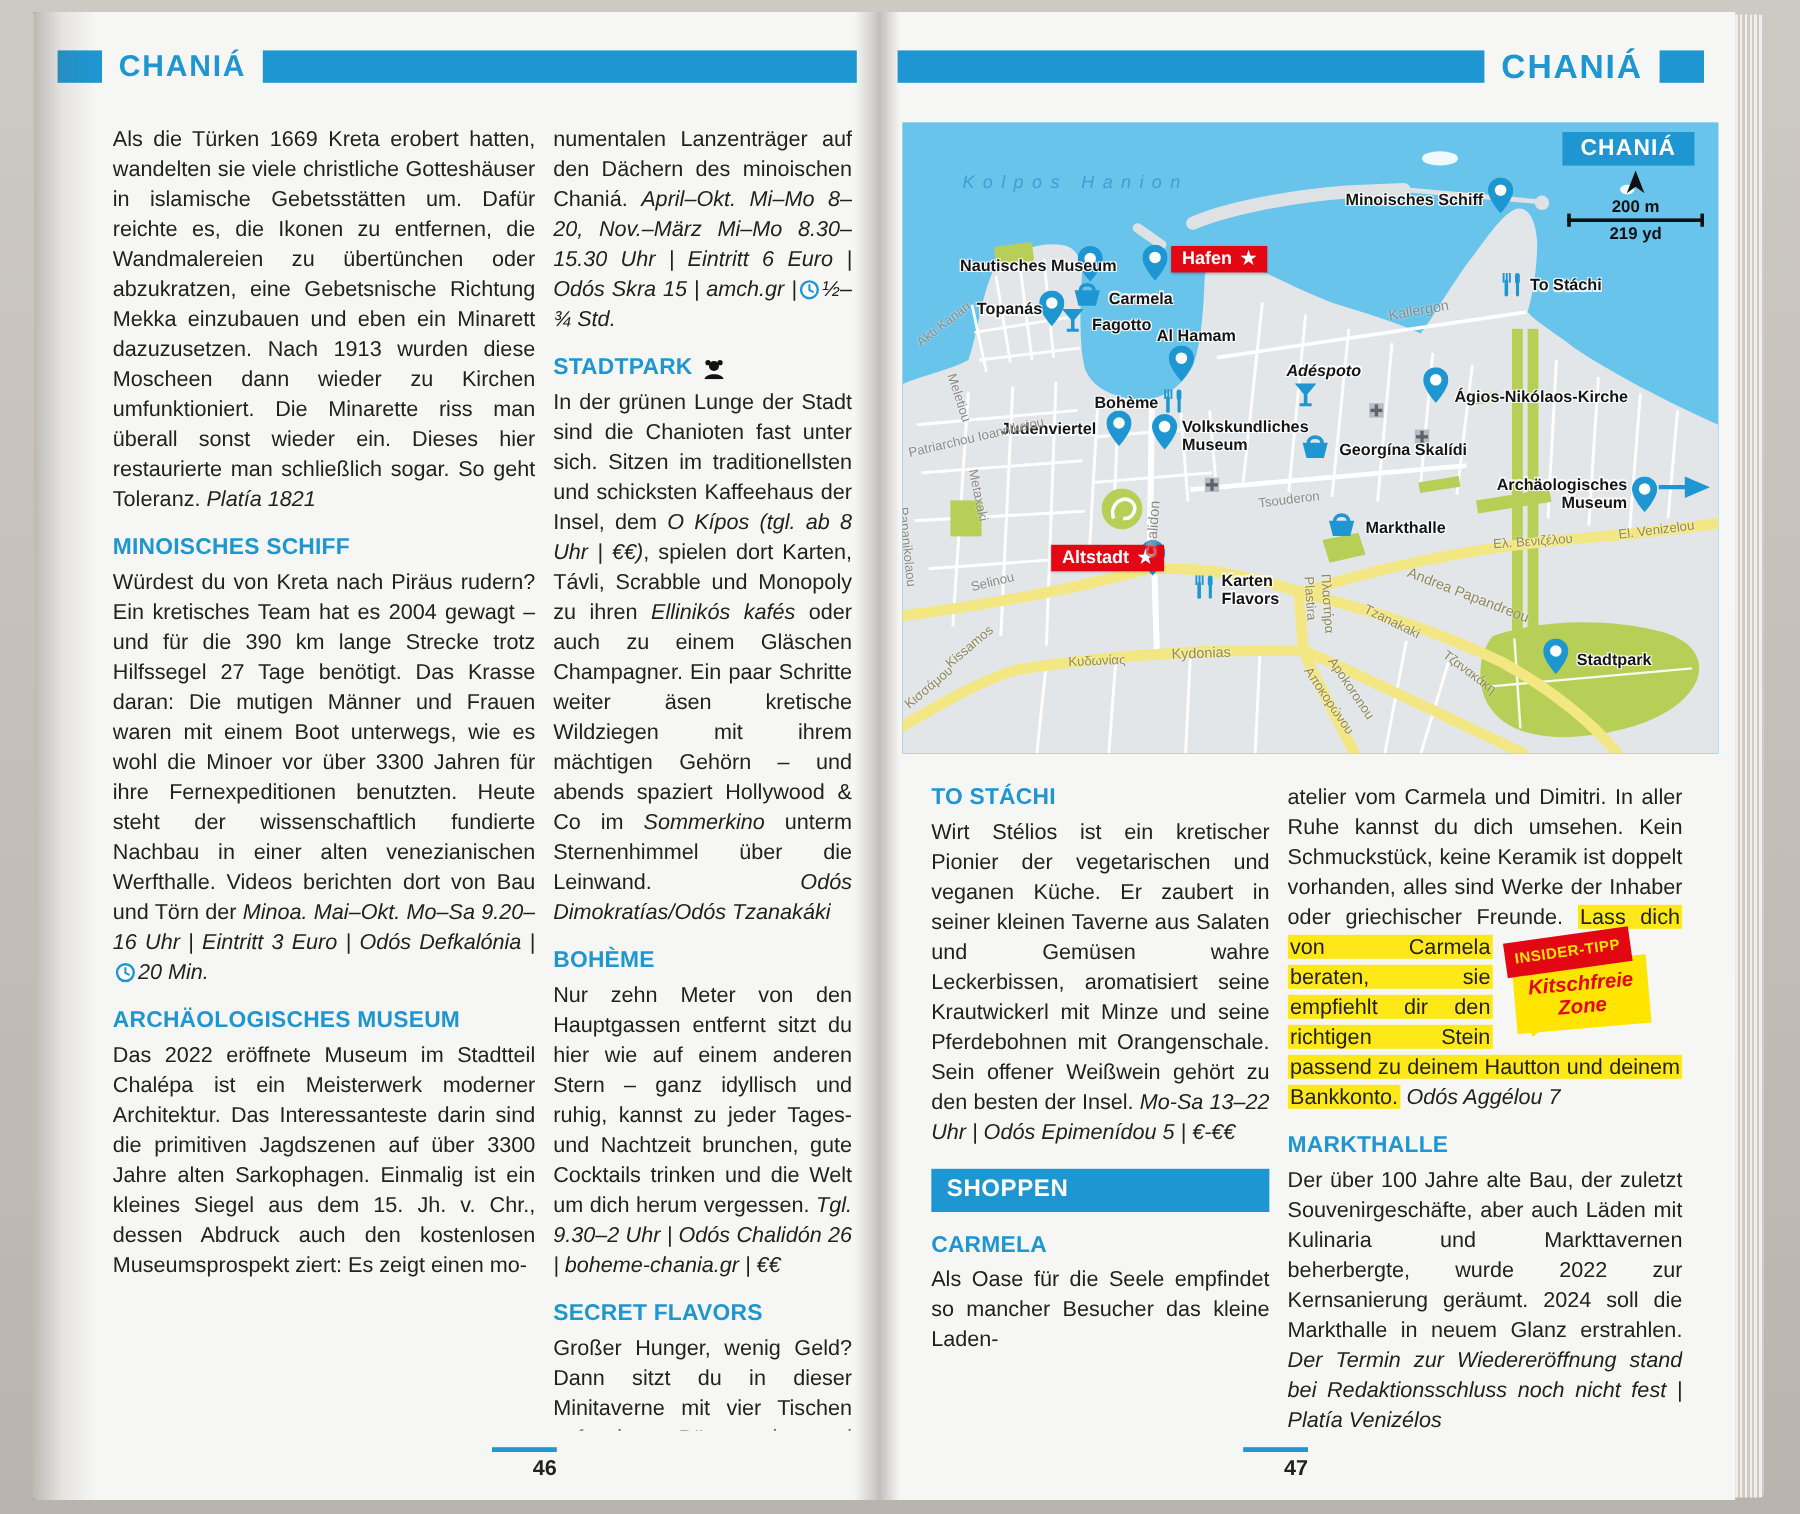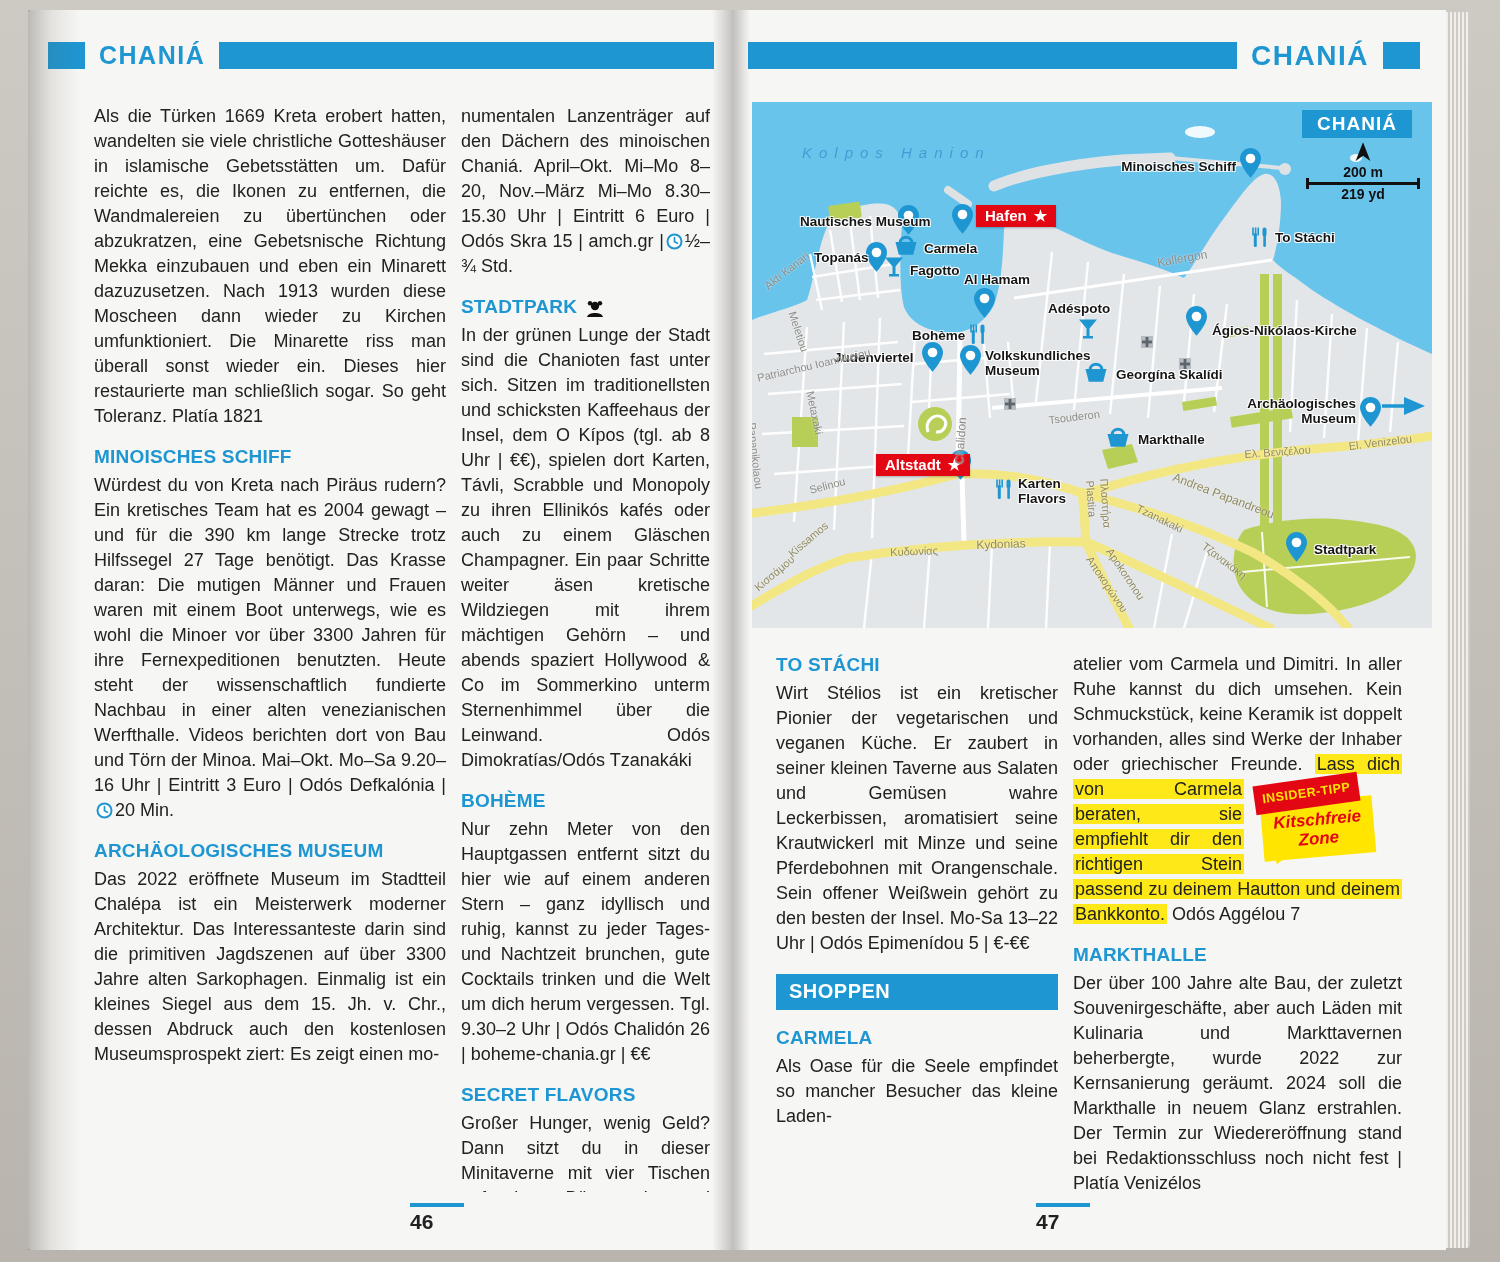--- a/index.html
+++ b/index.html
@@ -38,25 +38,25 @@
   .col{overflow:hidden;}
   .pl-c1{flex:0 0 352px;}
   .pl-c2{flex:1;}
   .pr-c1{flex:0 0 282px;}
   .pr-c2{flex:1;}
   p{margin:0 0 1px;}
   .h3{color:var(--blue);font-weight:bold;font-size:19px;margin:15px 0 4px;text-align:left;letter-spacing:.2px;display:flex;align-items:center;gap:8px;}
   .h3:first-child{margin-top:0;}
   .banner{background:var(--blue);color:#fff;font-weight:bold;font-size:20px;letter-spacing:.5px;
           padding:5px 0 6px 13px;margin:18px 0 9px;text-align:left;}
-  .it{}
+  .it{font-style:italic;}
   .mark{background:var(--hl);padding:0 2px;box-decoration-break:clone;-webkit-box-decoration-break:clone;}
   .clock{display:inline-block;width:17px;height:17px;vertical-align:-3px;margin:0 2px;}
   .pagenum{position:absolute;bottom:16px;width:54px;border-top:4px solid var(--blue);padding-top:3px;
-           text-align:left;font-weight:bold;font-size:21px;}
+           text-align:right;font-weight:bold;font-size:18px;}
   .page-left .pagenum{left:382px;}
   .page-right .pagenum{left:306px;}
   
   .map{position:absolute;top:92px;left:22px;width:680px;height:526px;background:var(--sea);overflow:hidden;}
   .map svg.bg{position:absolute;inset:0;}
   .sea-label{position:absolute;color:#3f9fd4;font-size:15px;letter-spacing:7px;font-style:italic;}
   .map-title{position:absolute;background:var(--blue);color:#fff;font-weight:bold;font-size:19px;
              letter-spacing:1px;padding:3px 15px;}
   .scalebox{position:absolute;width:118px;text-align:center;color:#111;font-weight:bold;font-size:14px;line-height:17px;}
   .scale-line{height:3px;background:#111;position:relative;margin:1px 2px;}
@@ -370,21 +370,21 @@
           <span class="star">★</span>
         </div>
 
       <div class="poi-label t-right" style="left:360px;top:57px;width:124px;">Minoisches Schiff</div>
       <div class="poi-label" style="left:48px;top:112px;">Nautisches Museum</div>
       <div class="poi-label" style="left:172px;top:139px;">Carmela</div>
       <div class="poi-label" style="left:62px;top:148px;">Topanás</div>
       <div class="poi-label" style="left:158px;top:161px;">Fagotto</div>
       <div class="poi-label" style="left:212px;top:170px;">Al Hamam</div>
       <div class="poi-label" style="left:523px;top:128px;">To Stáchi</div>
-      <div class="poi-label" style="left:296px;top:199px;">Adéspoto</div>
+      <div class="poi-label" style="left:320px;top:199px;font-style:italic;">Adéspoto</div>
       <div class="poi-label" style="left:460px;top:221px;">Ágios-Nikólaos-Kirche</div>
       <div class="poi-label" style="left:160px;top:226px;">Bohème</div>
       <div class="poi-label" style="left:82px;top:248px;">Judenviertel</div>
       <div class="poi-label two-line" style="left:233px;top:246px;">Volkskundliches
 Museum</div>
       <div class="poi-label" style="left:364px;top:265px;text-align:right;">Georgína Skalídi</div>
       <div class="poi-label two-line t-right" style="left:480px;top:294px;width:124px;text-align:right;">Archäologisches
 Museum</div>
       <div class="poi-label" style="left:386px;top:330px;">Markthalle</div>
       <div class="poi-label two-line" style="left:266px;top:374px;">Karten

